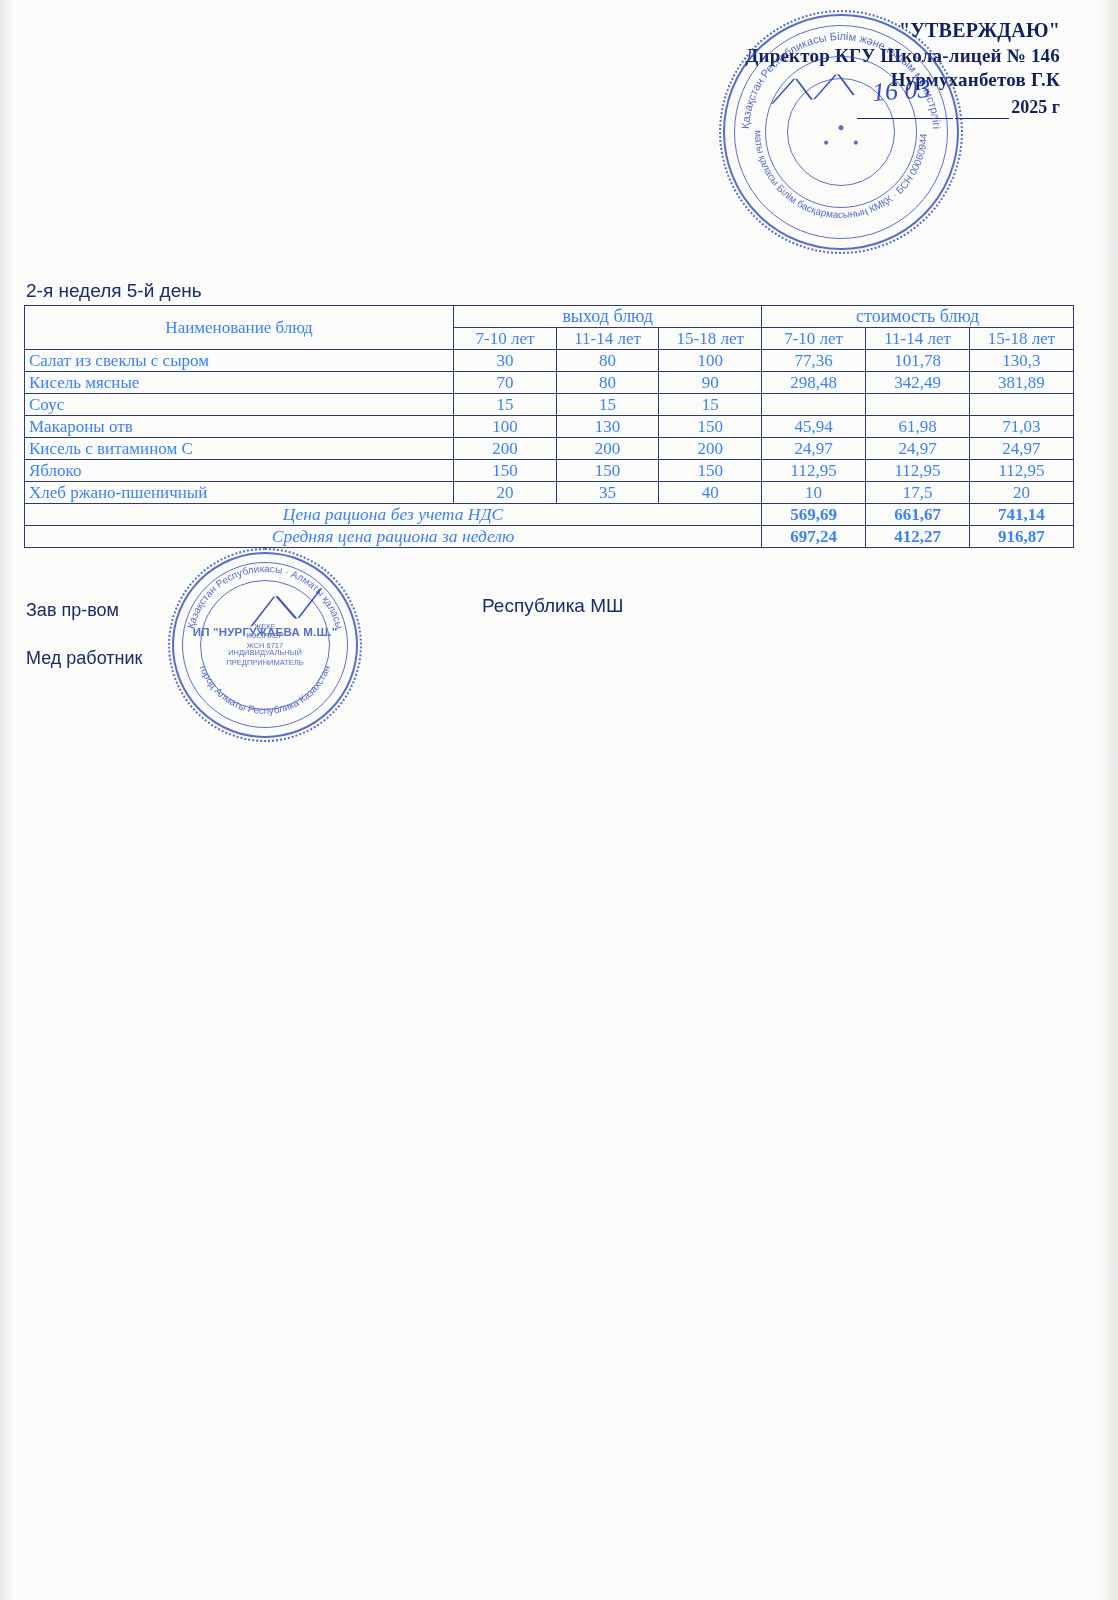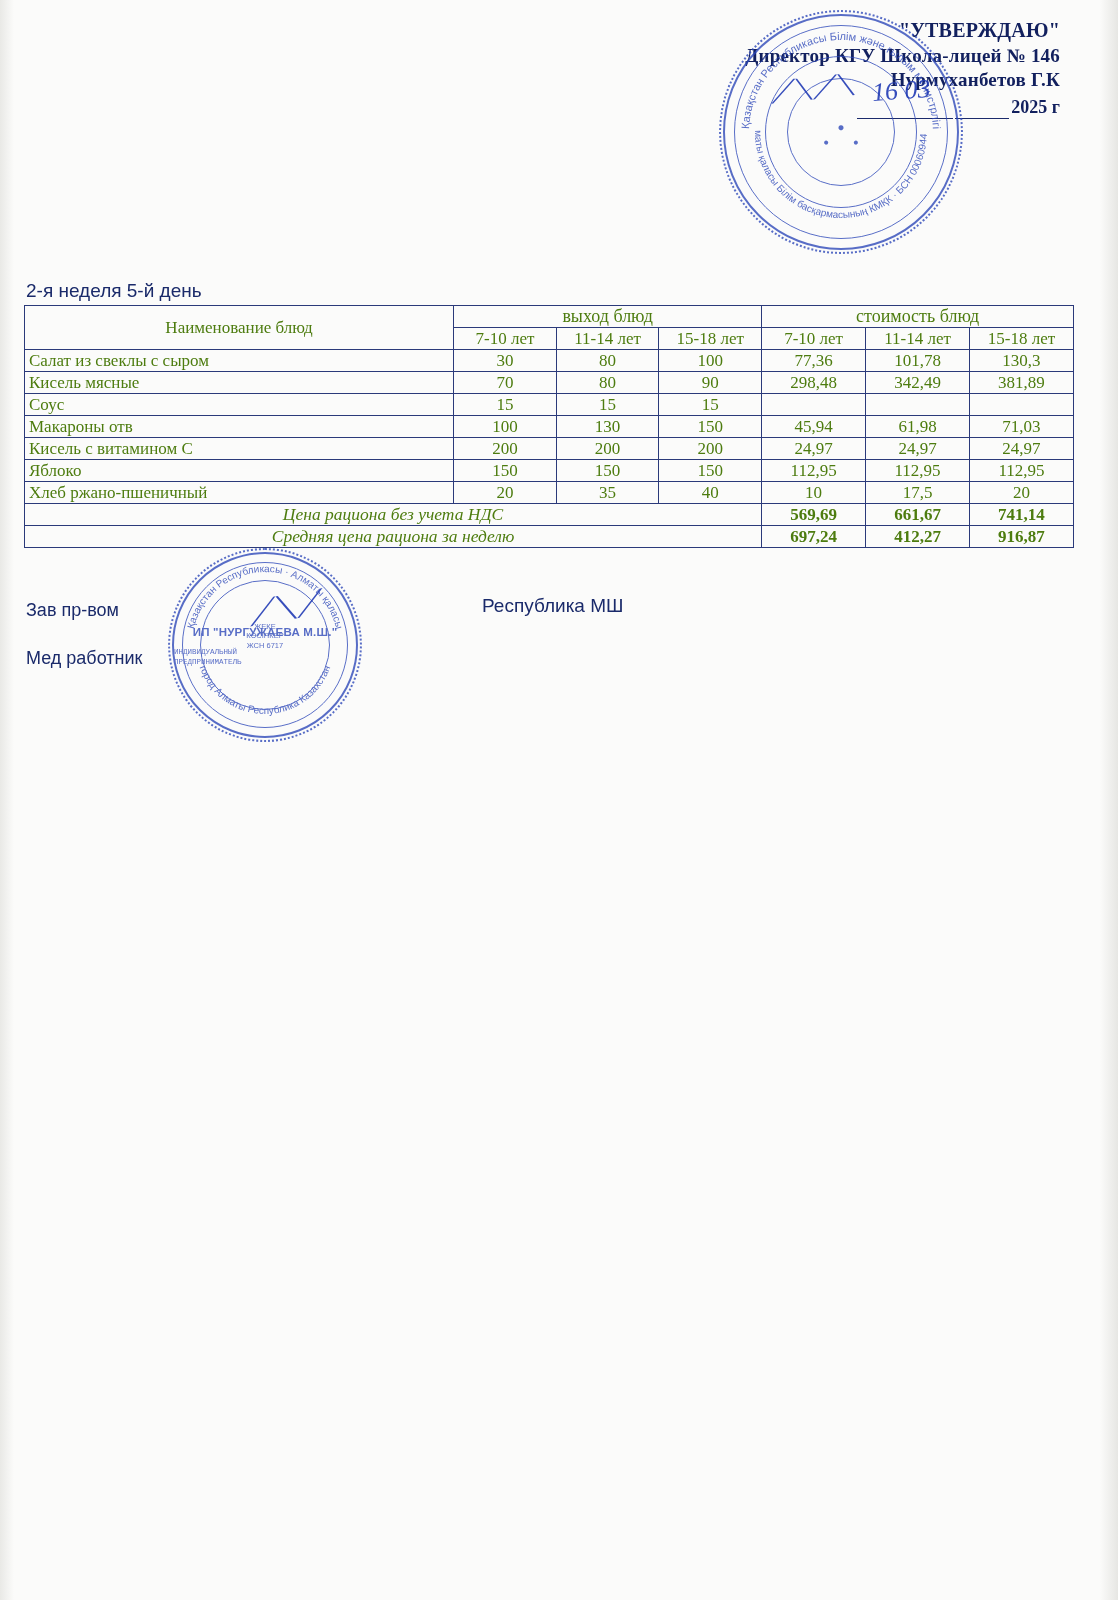--- a/index.html
+++ b/index.html
@@ -102,21 +102,21 @@
   }
 
   
   table.menu {
     position: absolute;
     top: 305px;
     left: 24px;
     width: 1050px;
     border-collapse: collapse;
     font-size: 17px;
-    color: #4d7c0f;
+    color: #3b82f6;
   }
   table.menu th, table.menu td {
     border: 1px solid #2b3a7a;
     padding: 0 4px;
     height: 21px;
     line-height: 19px;
   }
   table.menu th {
     font-weight: normal;
     text-align: center;
@@ -234,22 +234,23 @@
     text-align: center;
     font-size: 7.5px;
     font-family: "Liberation Sans", sans-serif;
     line-height: 1.25;
     margin-top: 28px;
   }
   .stamp-bottom .small-bot {
     position: absolute;
     left: 0; right: 0;
     top: 94px;
+    text-align: center;
     font-size: 7.5px;
-    font-family: Liberation Mono, monospace;
+    font-family: Liberation Sans, sans-serif;
     line-height: 1.3;
   }
   .scallop {
     position: absolute;
     inset: -6px;
     border-radius: 50%;
     border: 2px dotted #2b46b8;
   }
 
   

